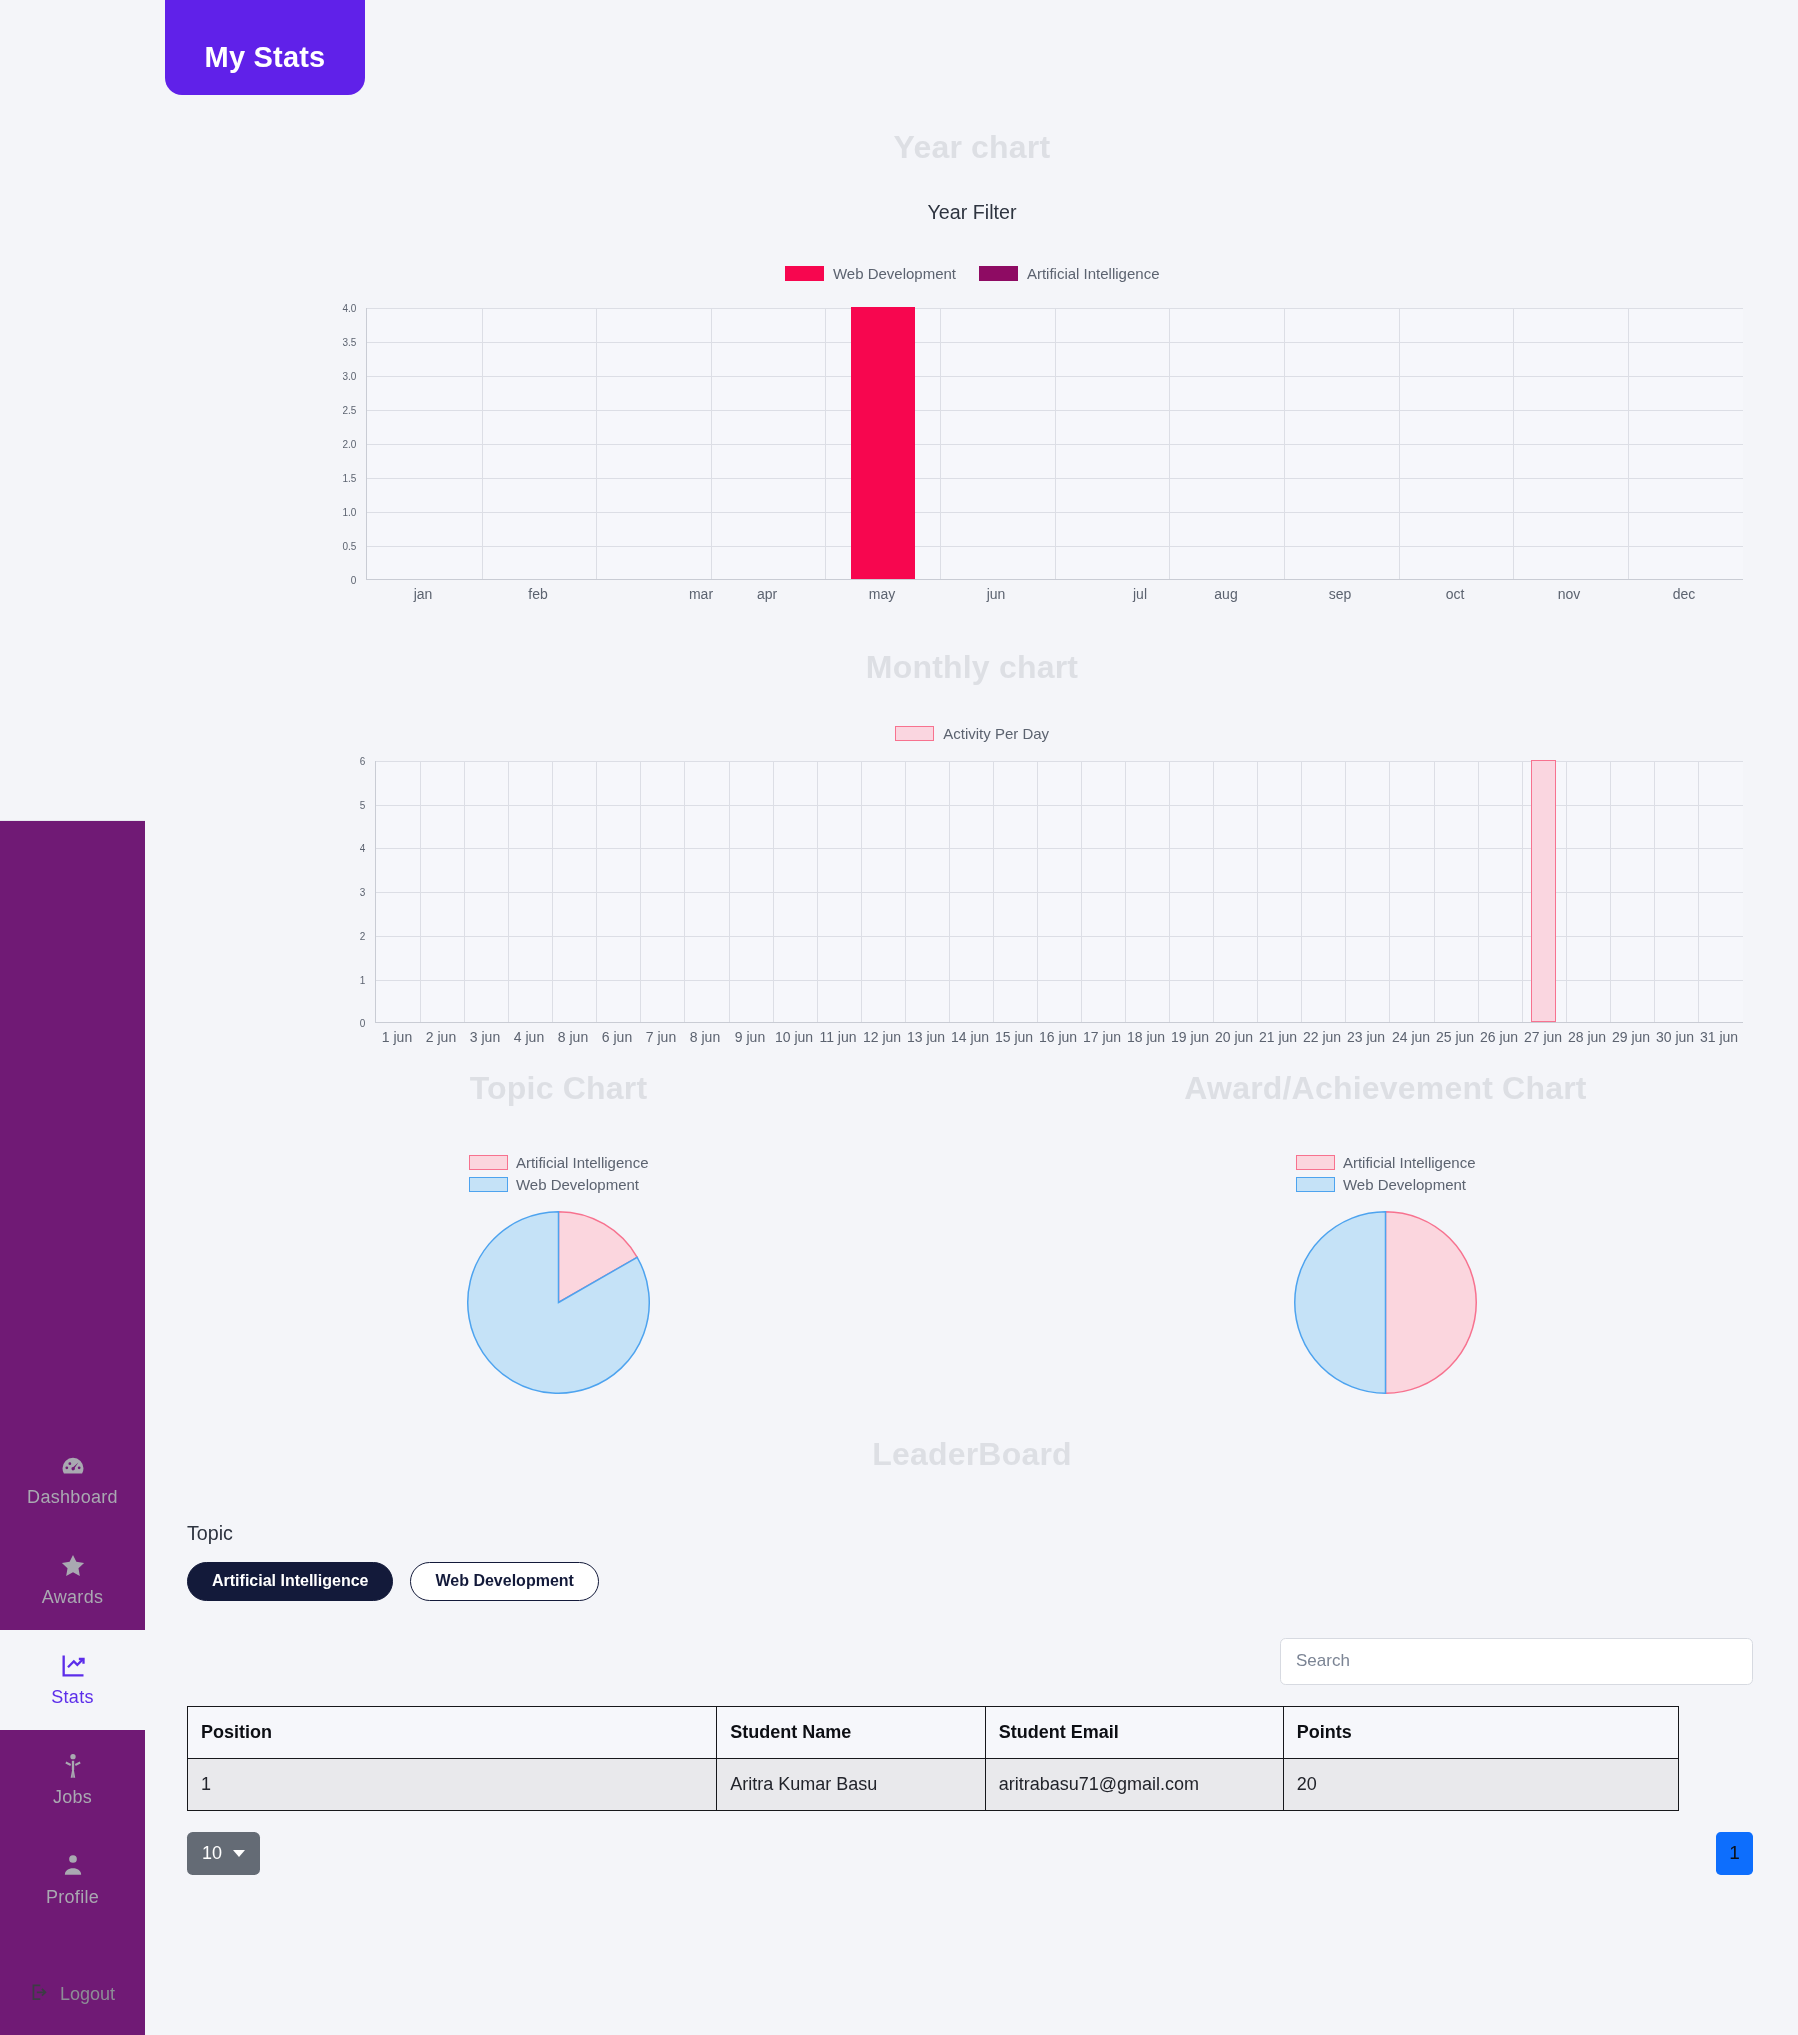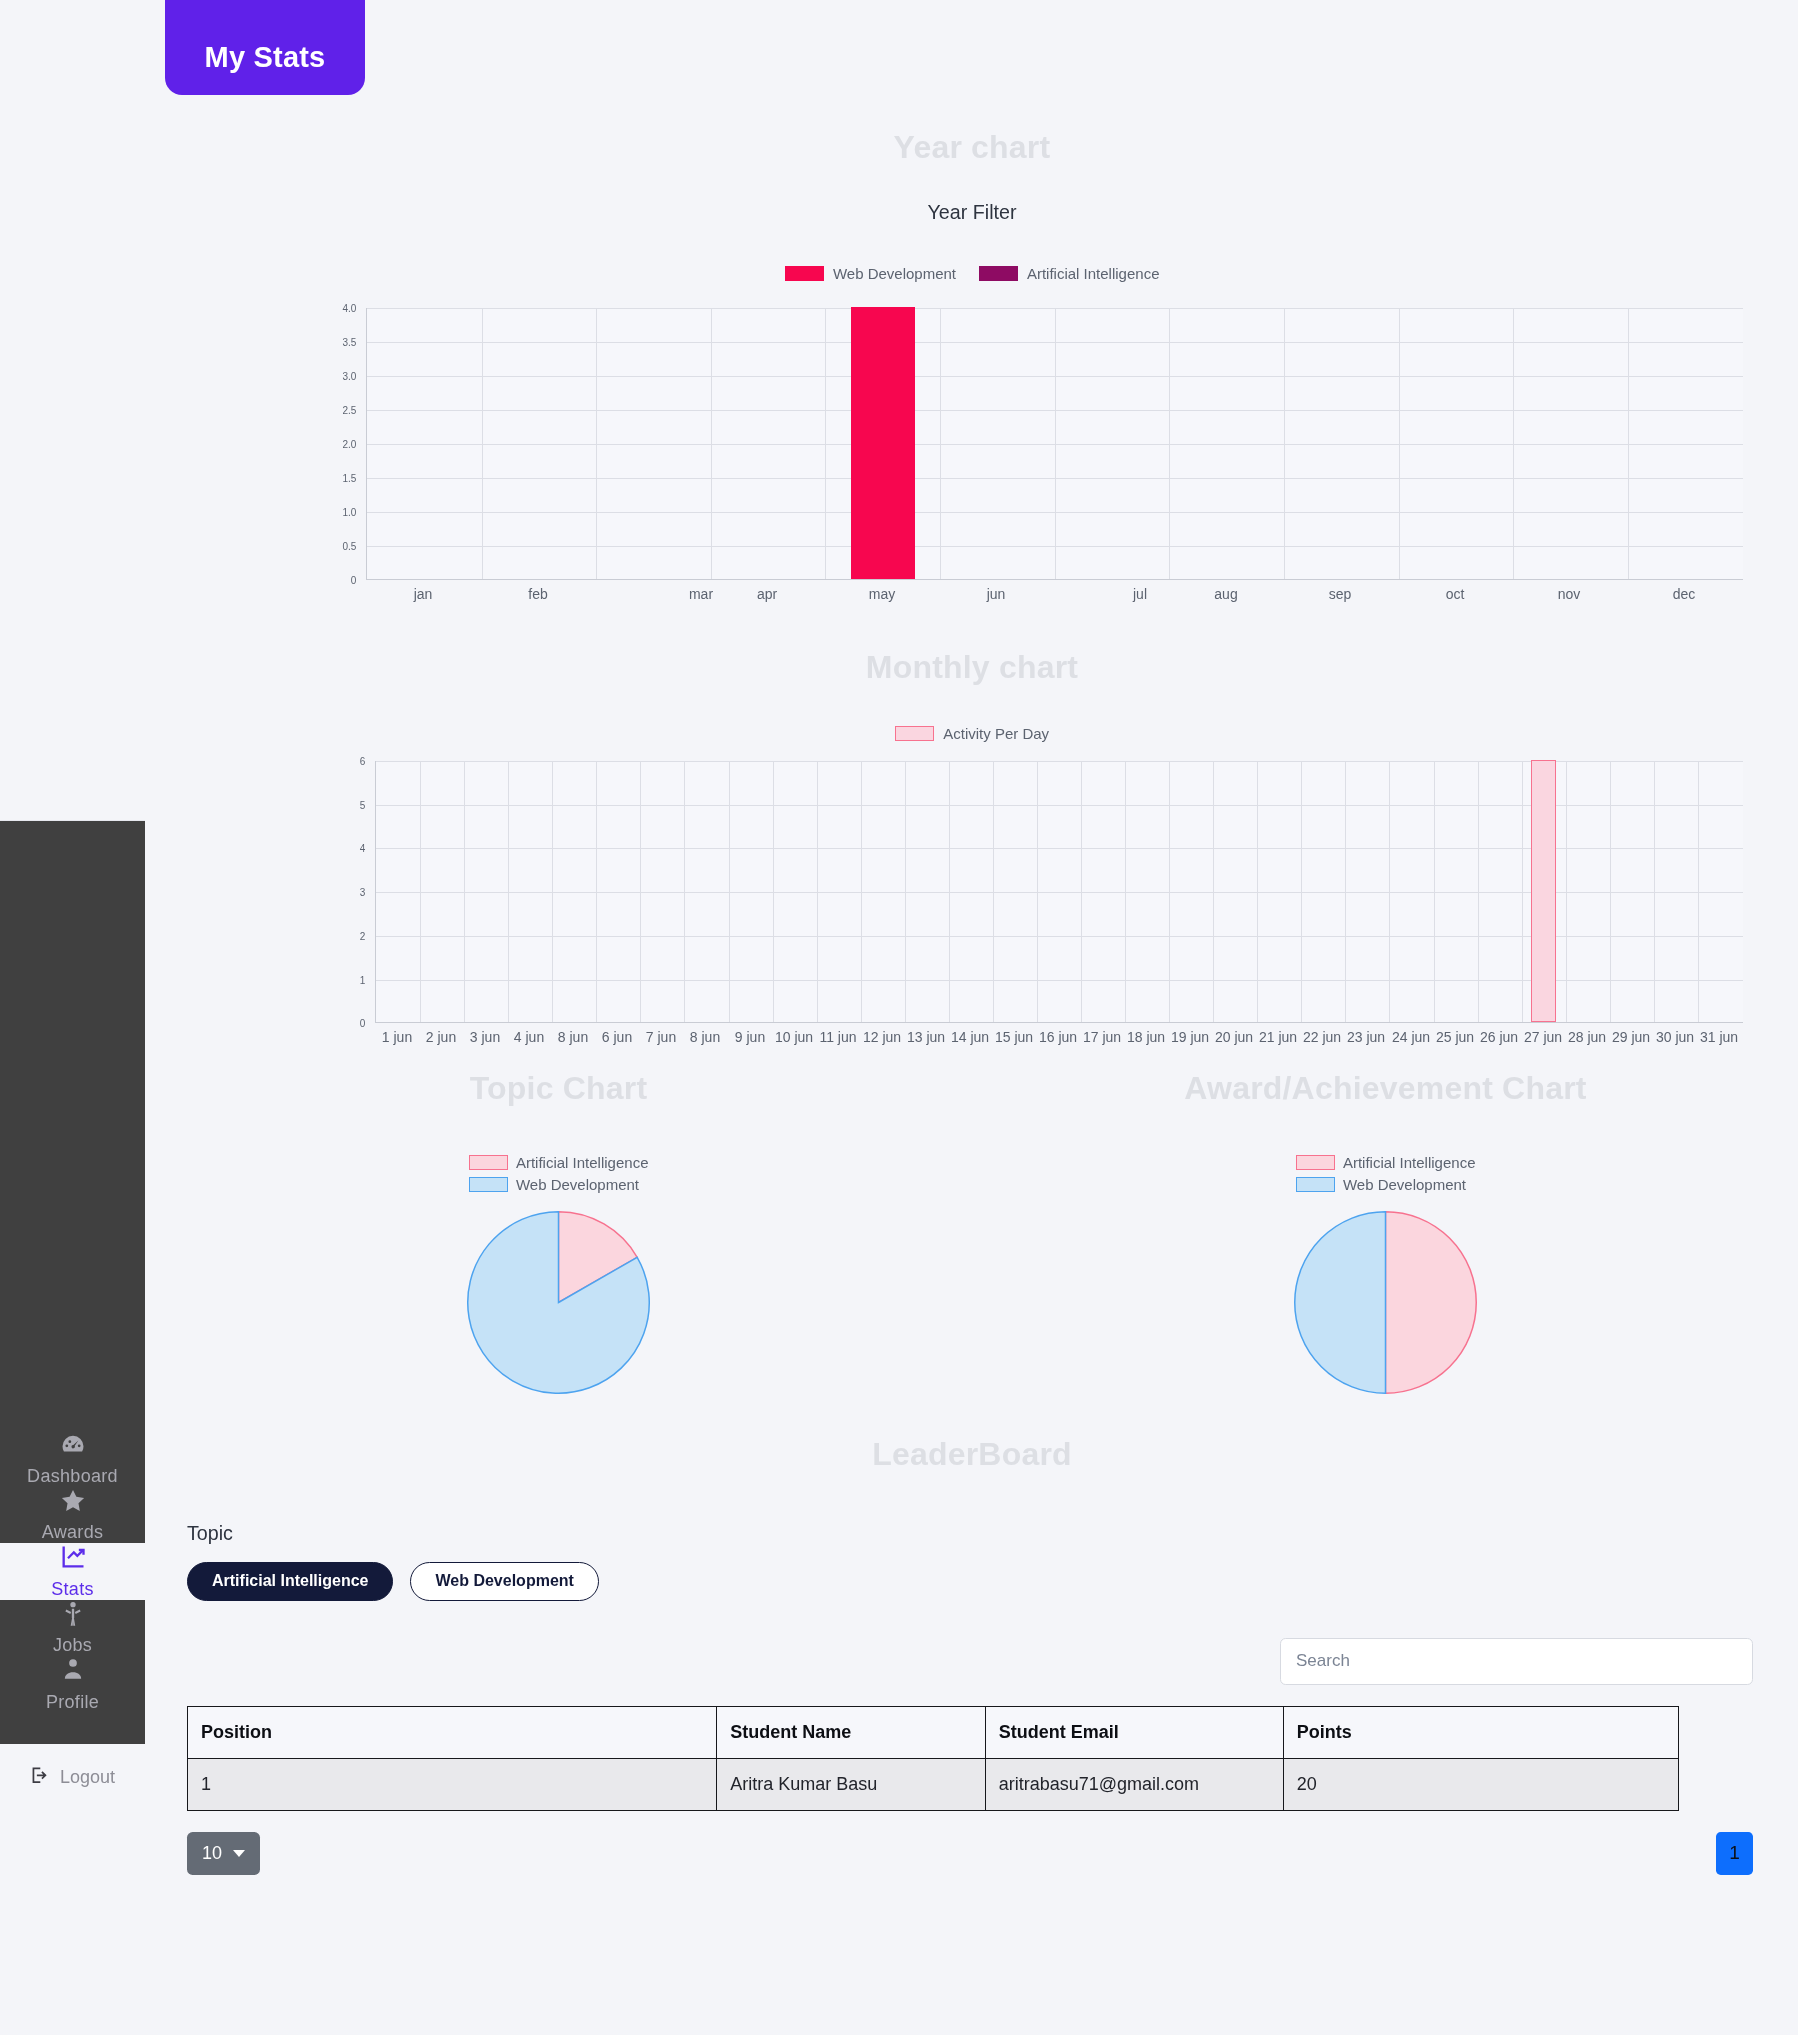--- a/index.html
+++ b/index.html
@@ -6,22 +6,22 @@
   html, body { margin:0; padding:0; }
   body {
     width:1799px; height:2036px;
     background:#f4f5f9;
     font-family:"Liberation Sans", sans-serif;
     overflow:hidden; position:relative;
   }
 
   
   #sidebar {
-    position:absolute; left:0; top:820px; width:145px; height:924px;
-    background:#404040; border-top:0.9px solid #e6e8ee;
+    position:absolute; left:0; top:820px; width:145px; height:1216px;
+    background:#701a75; border-top:0.9px solid #e6e8ee;
     display:flex; flex-direction:column; align-items:center;
     padding-top:609px;
   }
   .nav-item {
     width:145px; height:100px;
     display:flex; flex-direction:column; align-items:center; justify-content:center;
     gap:7.5px; color:#a9a9b1; cursor:pointer;
   }
   .nav-item .nav-ico { width:28px; height:28px; display:block; }
   .nav-item .nav-ico svg { width:28px; height:28px; display:block; fill:#a9a9b1; }

